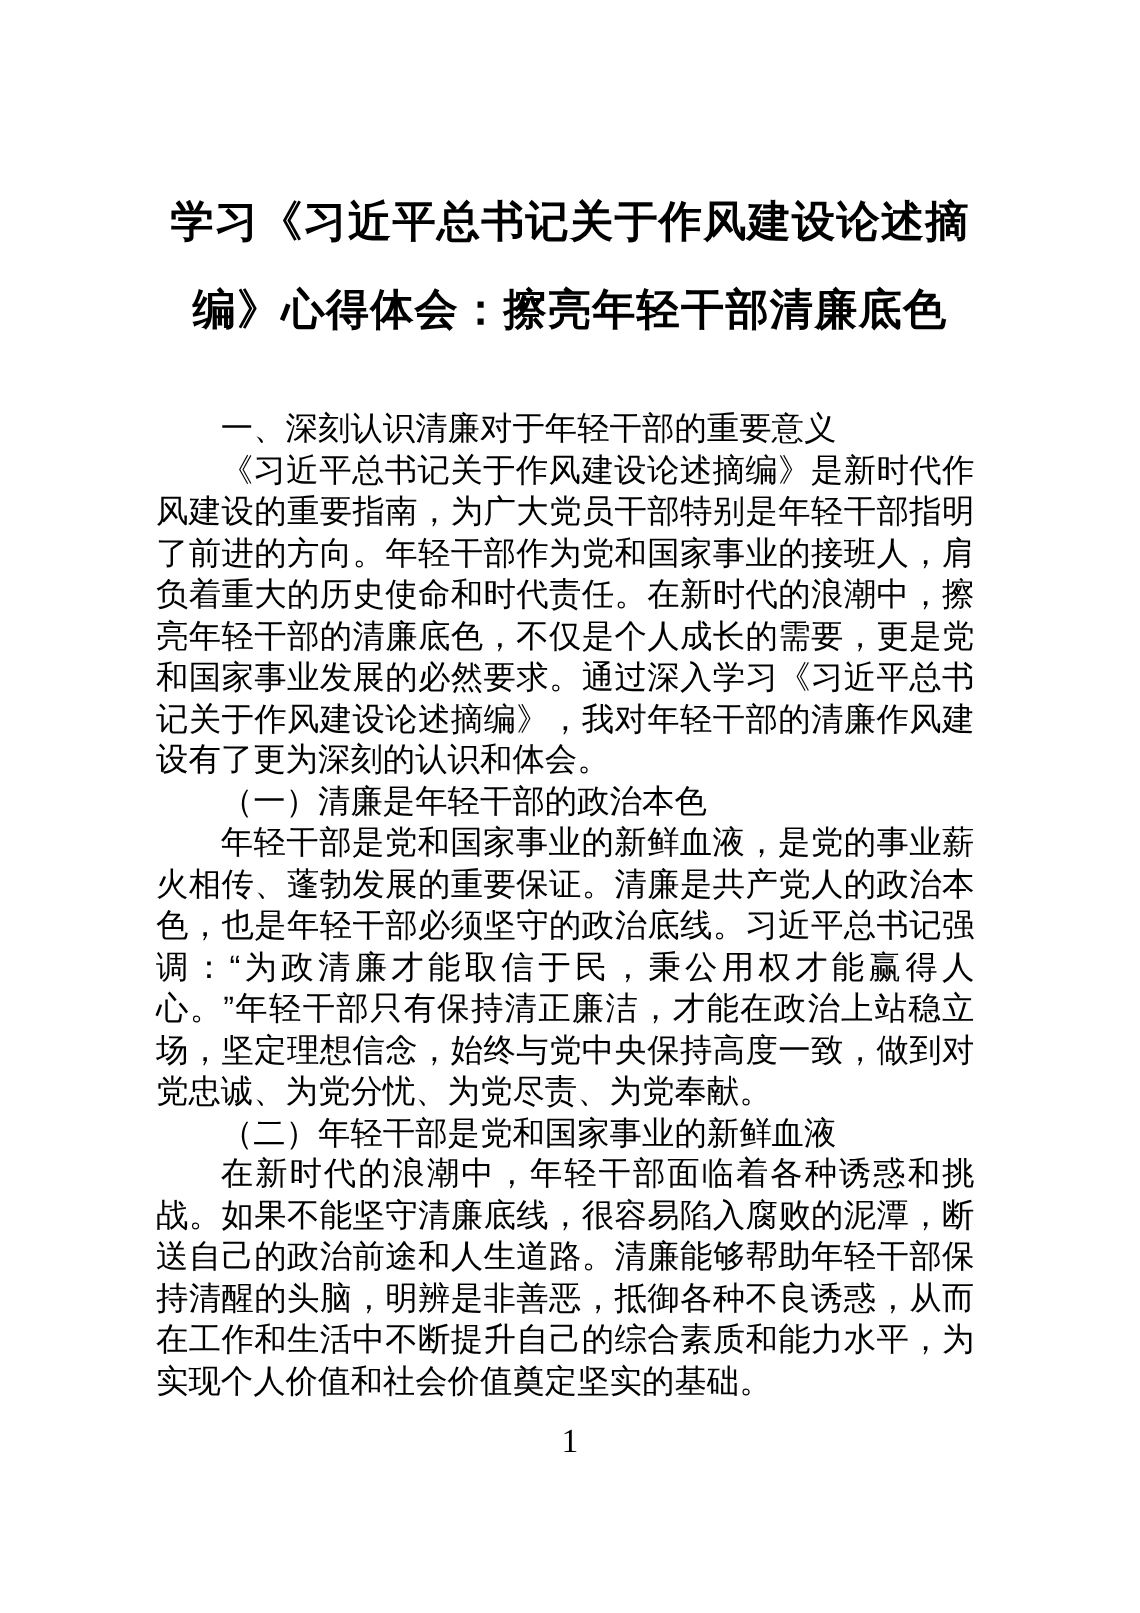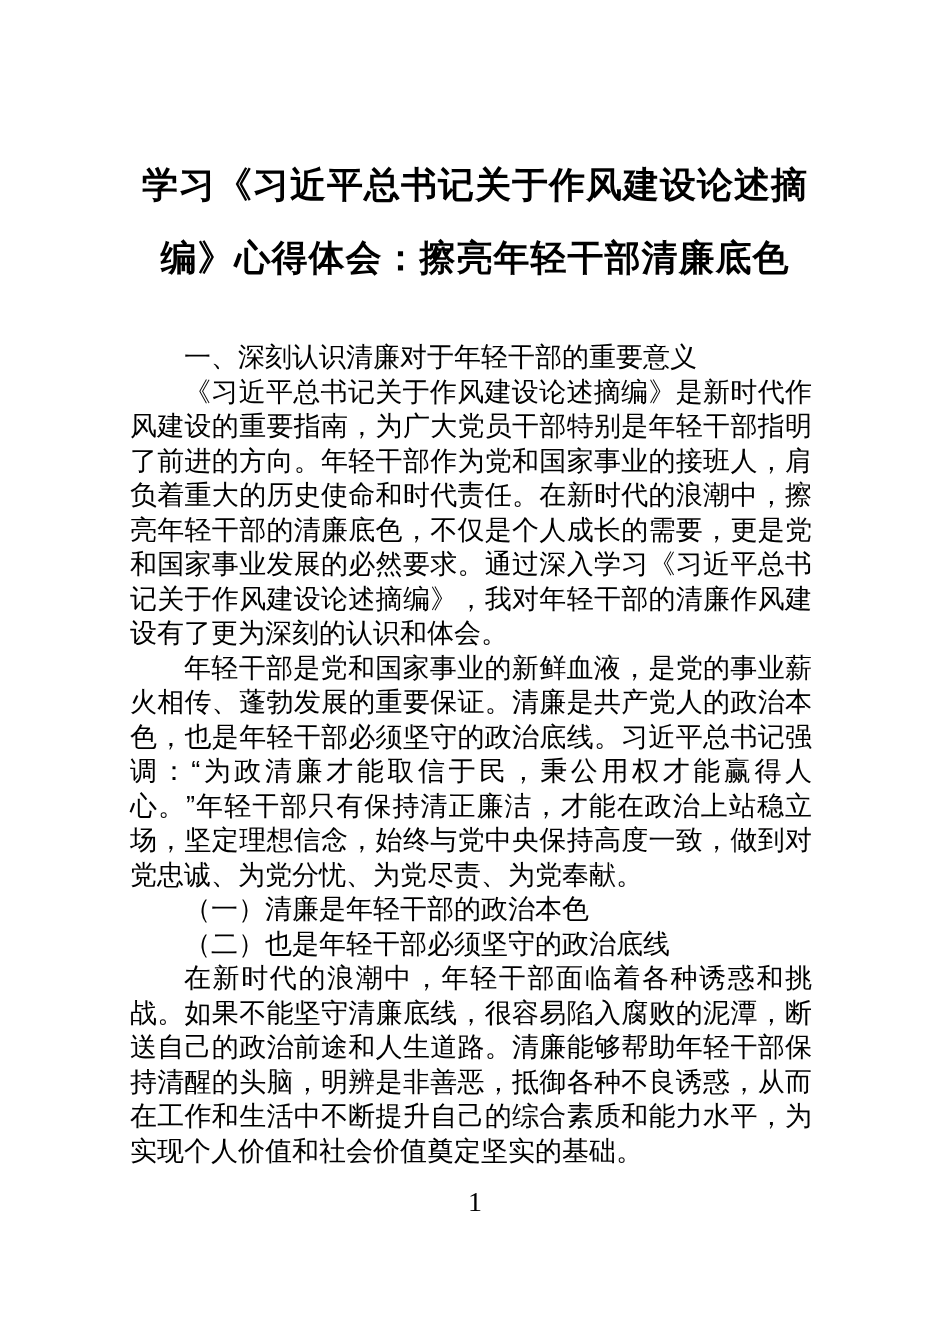--- a/index.html
+++ b/index.html
@@ -58,21 +58,21 @@
 </head>
 <body>
 
 <div class="page">
 
   <h1 class="doc-title">学习《习近平总书记关于作风建设论述摘编》心得体会：擦亮年轻干部清廉底色</h1>
 
   <div class="doc-body">
     <p class="para">一、深刻认识清廉对于年轻干部的重要意义</p>
     <p class="para">《习近平总书记关于作风建设论述摘编》是新时代作风建设的重要指南，为广大党员干部特别是年轻干部指明了前进的方向。年轻干部作为党和国家事业的接班人，肩负着重大的历史使命和时代责任。在新时代的浪潮中，擦亮年轻干部的清廉底色，不仅是个人成长的需要，更是党和国家事业发展的必然要求。通过深入学习《习近平总书记关于作风建设论述摘编》，我对年轻干部的清廉作风建设有了更为深刻的认识和体会。</p>
+    <p class="para">（一）清廉是年轻干部的政治本色</p>
     <p class="para">年轻干部是党和国家事业的新鲜血液，是党的事业薪火相传、蓬勃发展的重要保证。清廉是共产党人的政治本色，也是年轻干部必须坚守的政治底线。习近平总书记强调：“为政清廉才能取信于民，秉公用权才能赢得人心。”年轻干部只有保持清正廉洁，才能在政治上站稳立场，坚定理想信念，始终与党中央保持高度一致，做到对党忠诚、为党分忧、为党尽责、为党奉献。</p>
-    <p class="para">（一）清廉是年轻干部的政治本色</p>
-    <p class="para">（二）也是年轻干部必须坚守的政治底线</p>
+    <p class="para">（二）年轻干部是党和国家事业的新鲜血液</p>
     <p class="para">在新时代的浪潮中，年轻干部面临着各种诱惑和挑战。如果不能坚守清廉底线，很容易陷入腐败的泥潭，断送自己的政治前途和人生道路。清廉能够帮助年轻干部保持清醒的头脑，明辨是非善恶，抵御各种不良诱惑，从而在工作和生活中不断提升自己的综合素质和能力水平，为实现个人价值和社会价值奠定坚实的基础。</p>
   </div>
 
   <div class="page-number">1</div>
 
 </div>
 
 </body></html>

